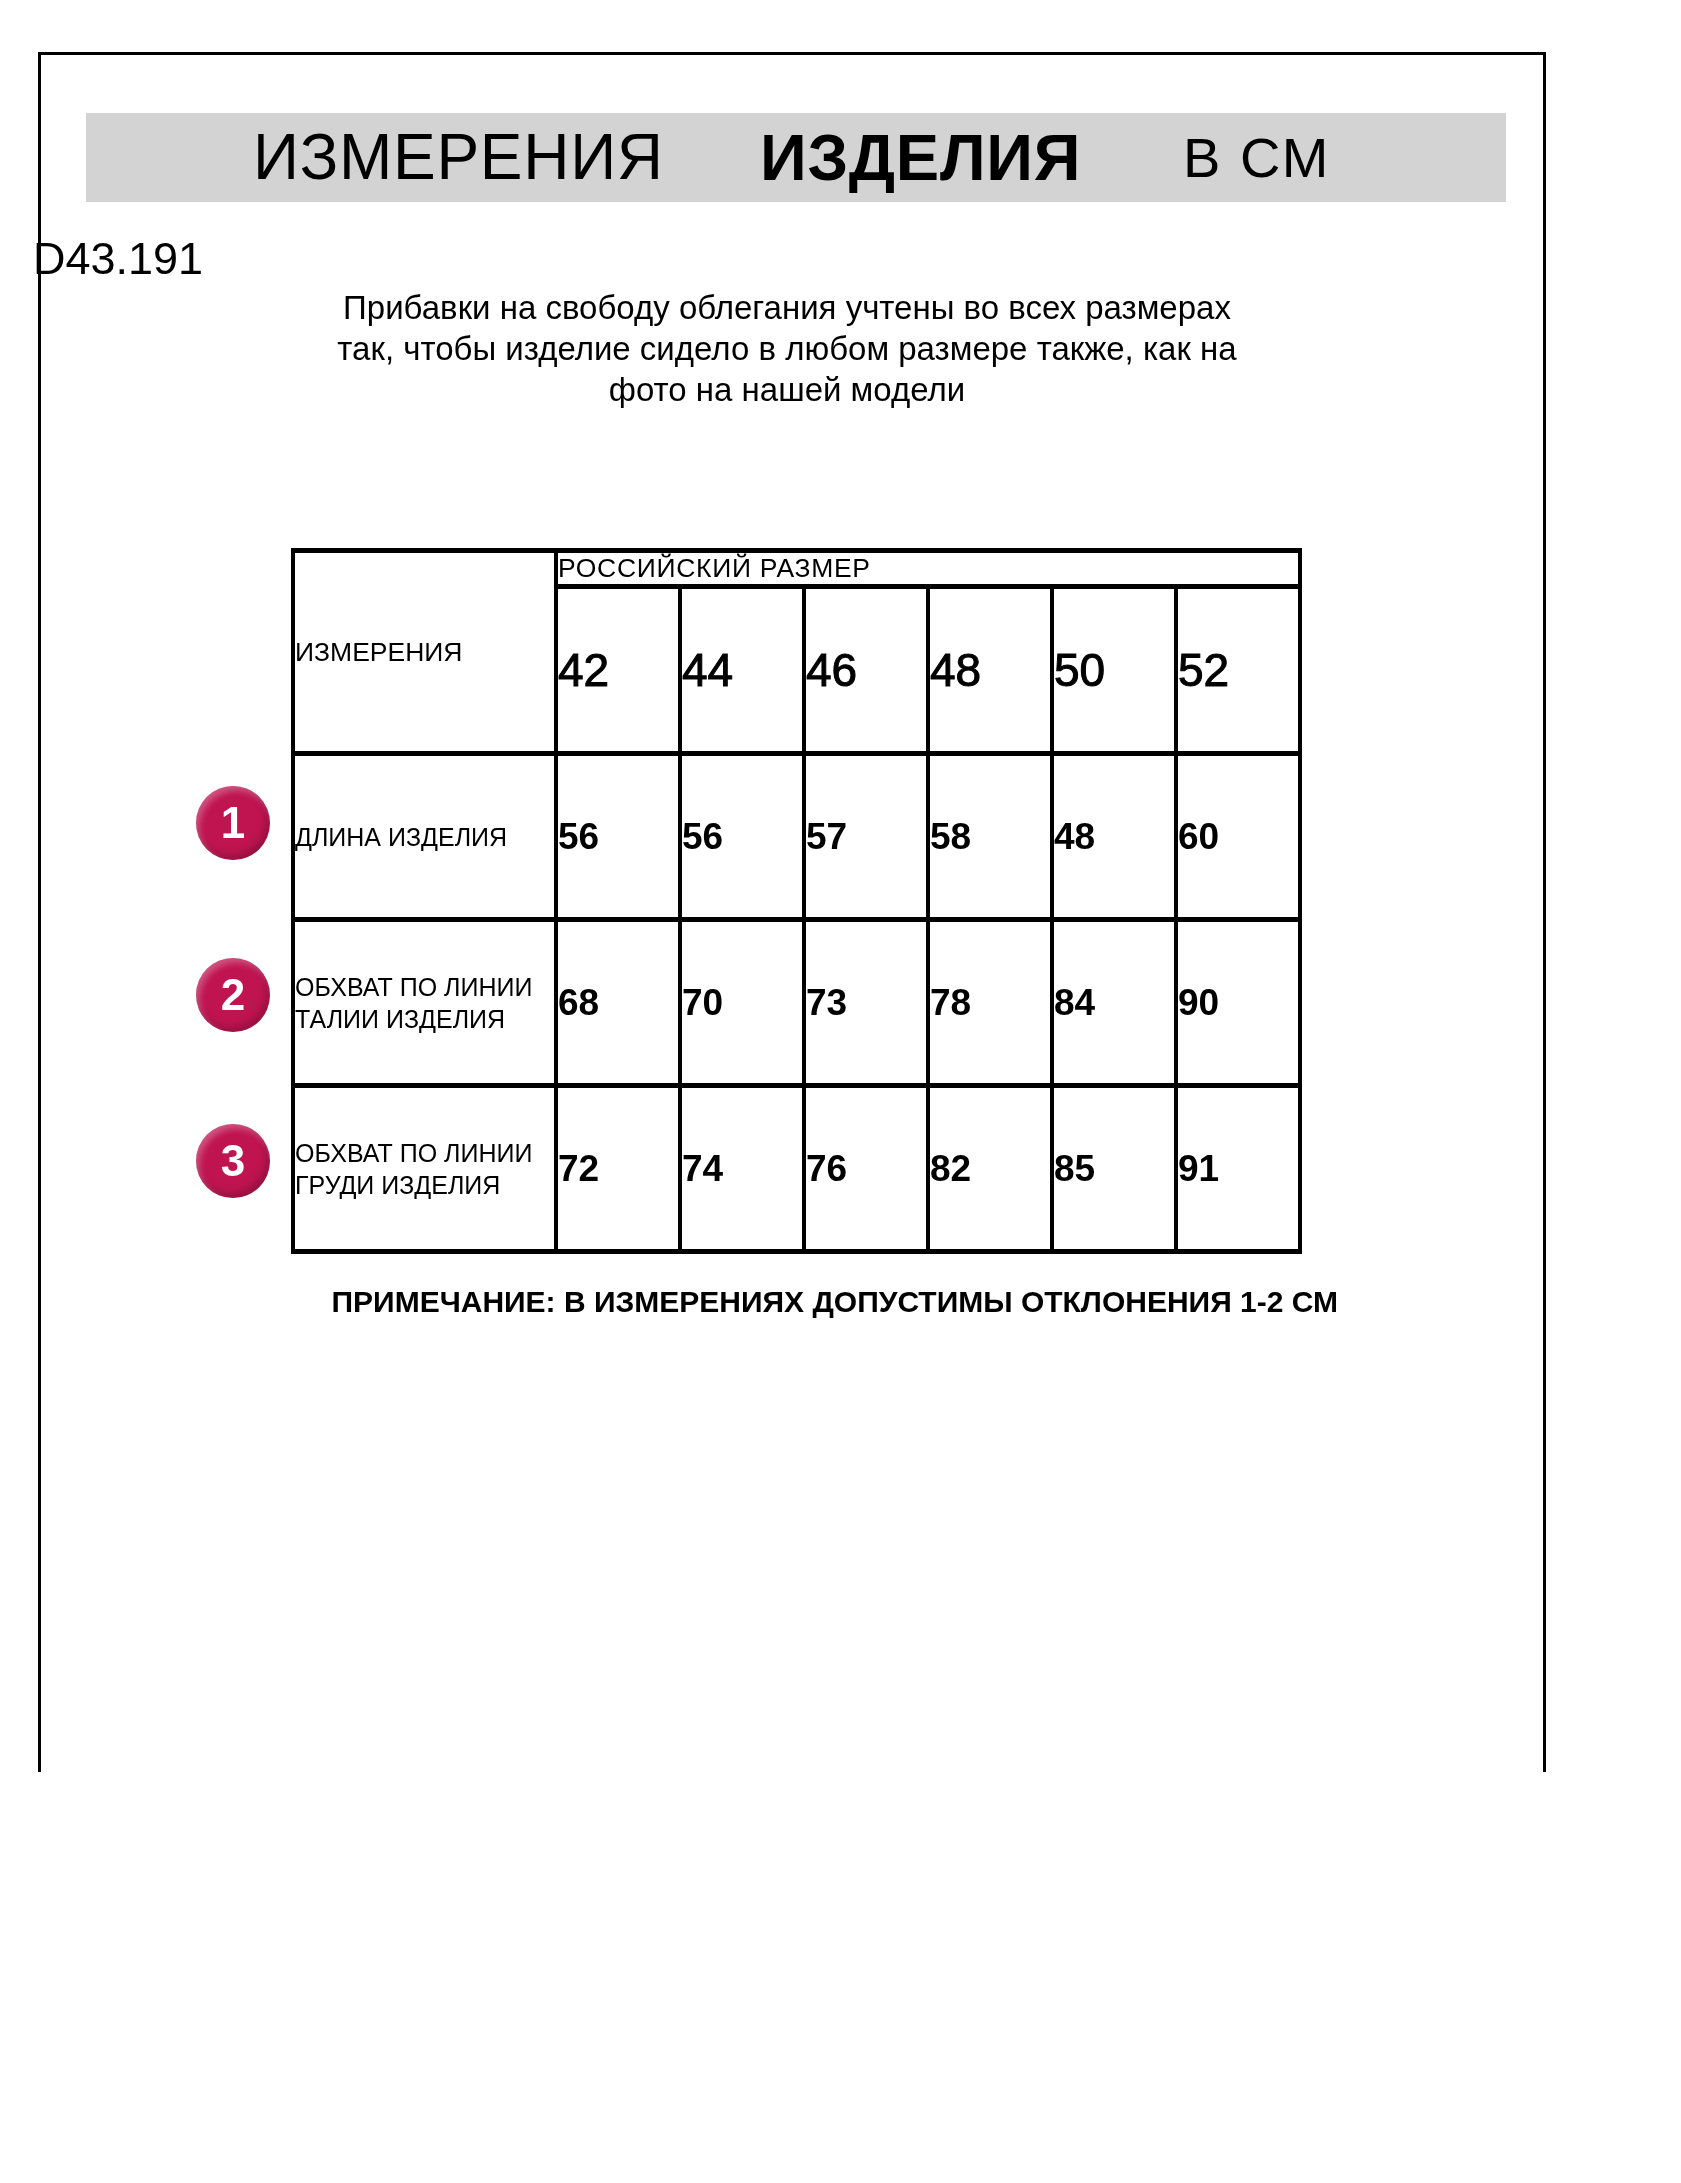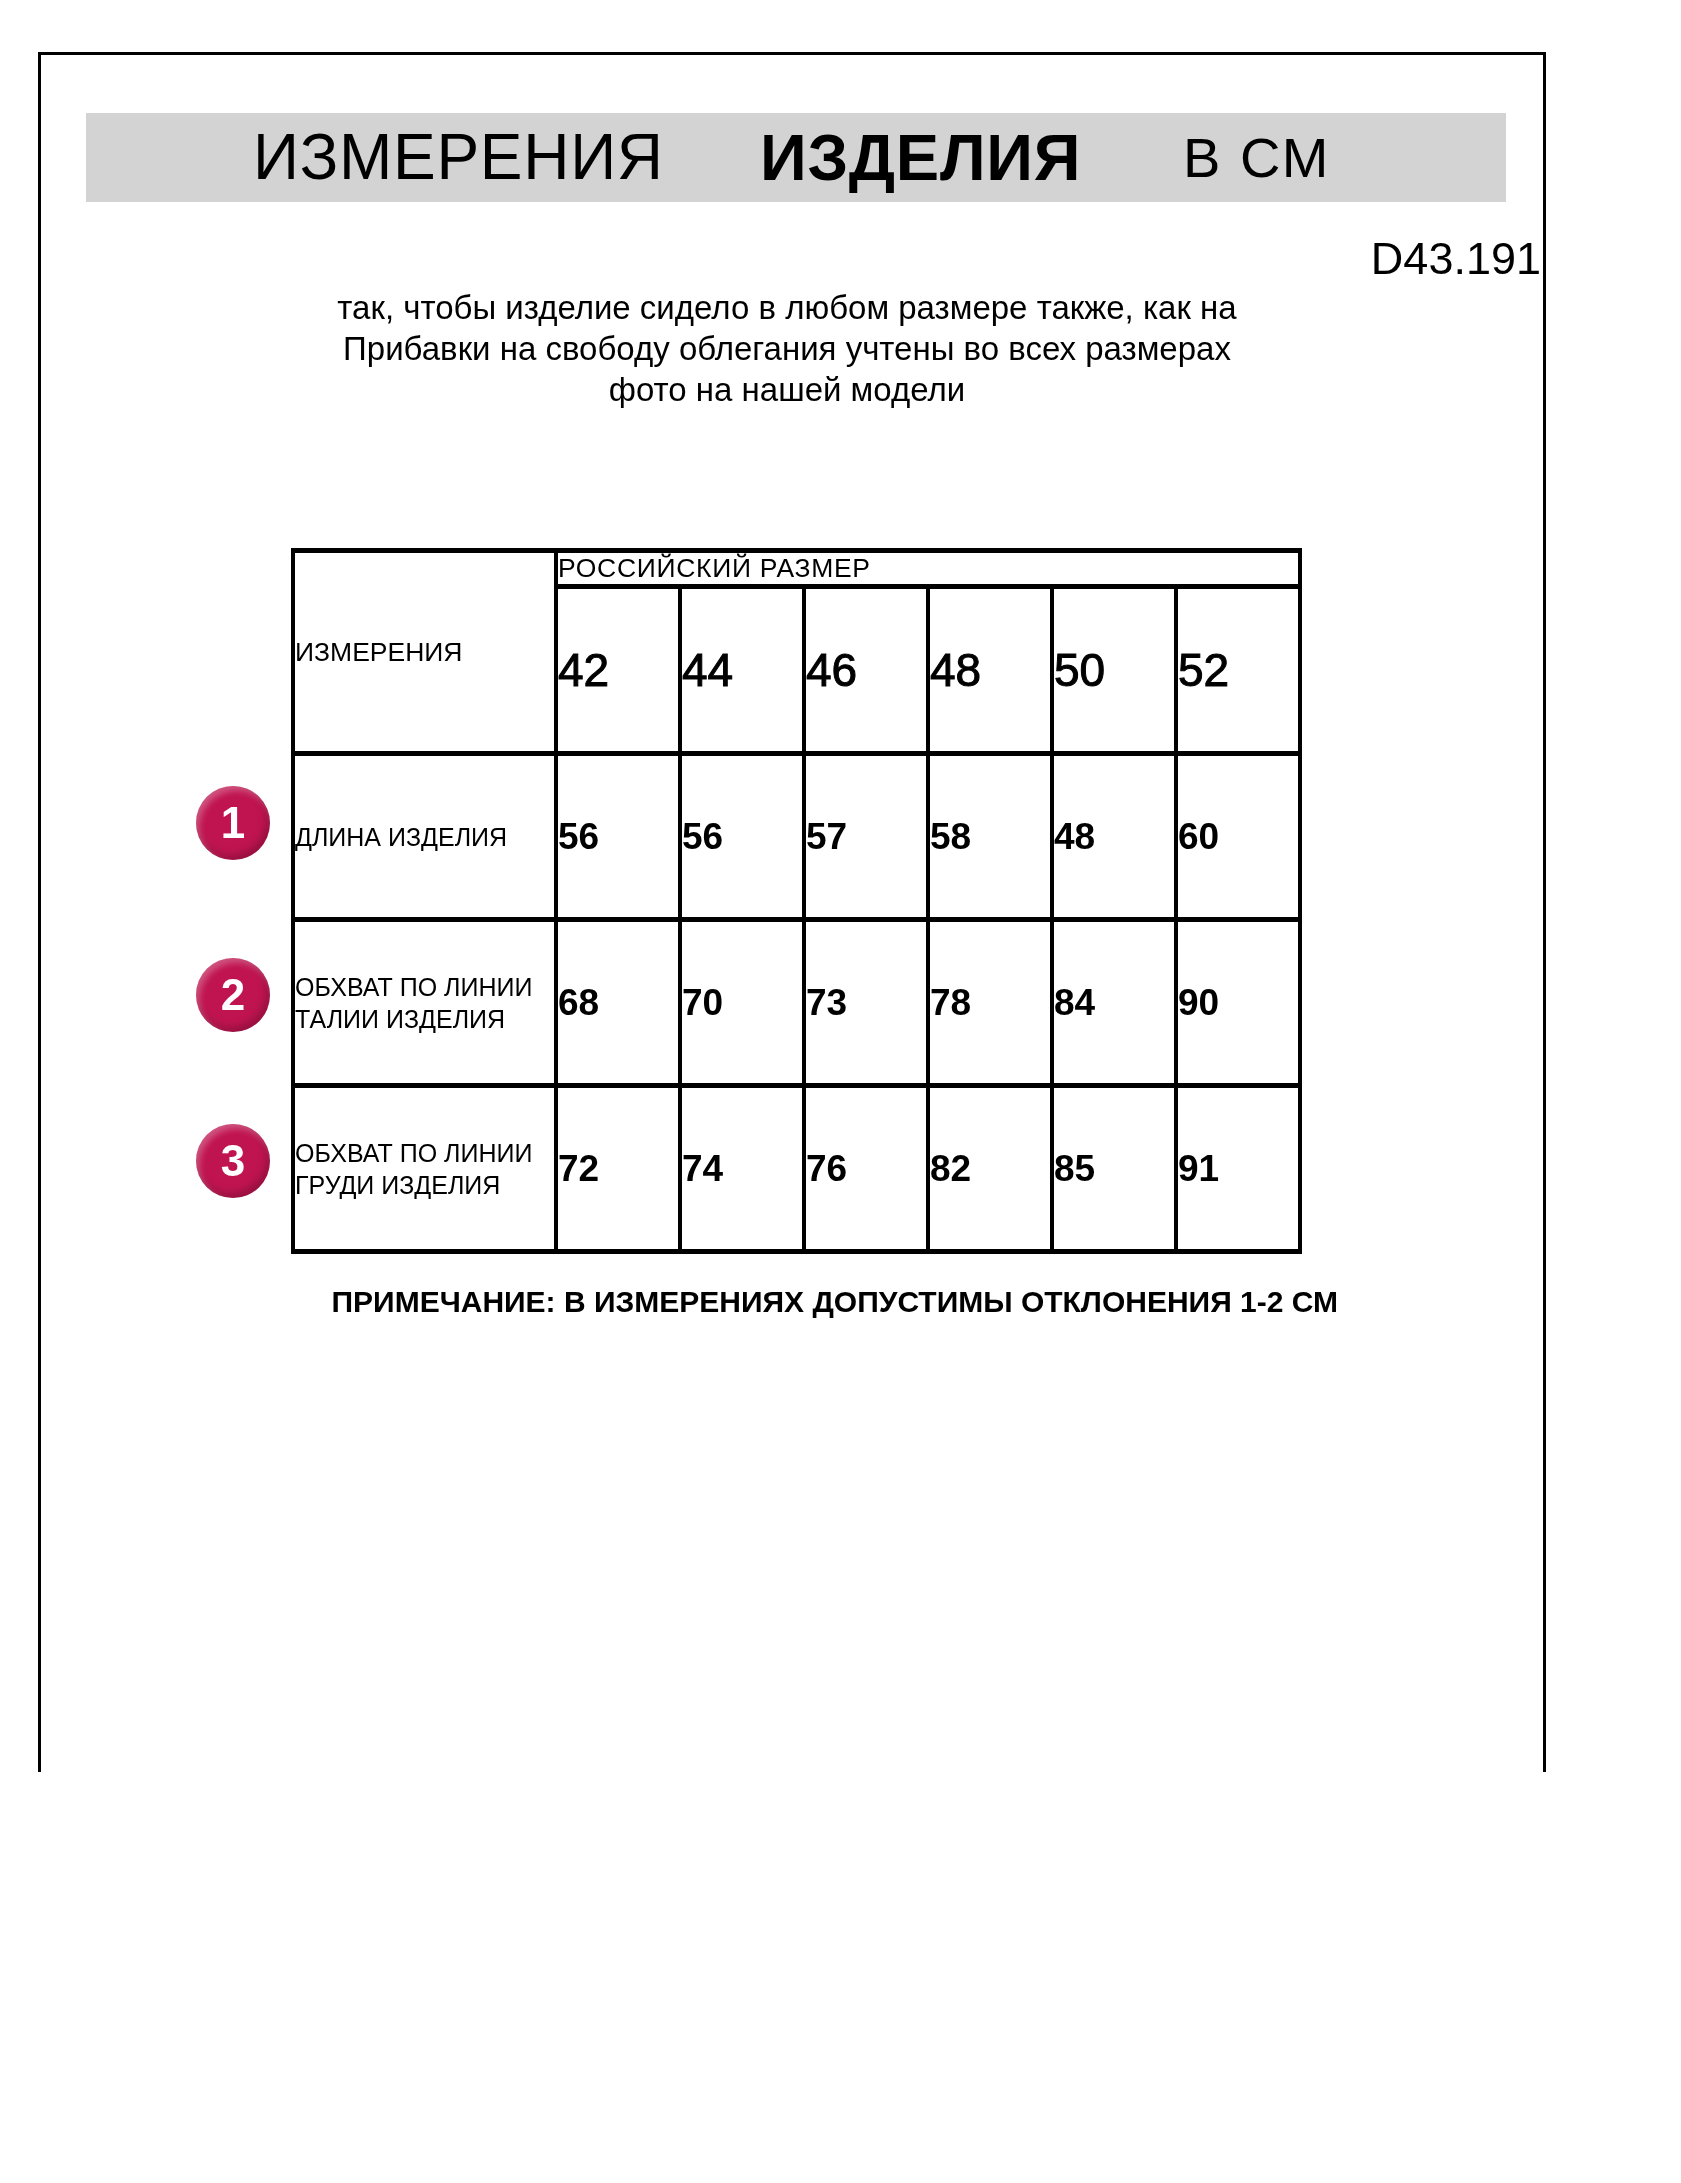--- a/index.html
+++ b/index.html
@@ -42,21 +42,21 @@
   }
   .title-word-1 { left: 167px;  font-size: 64px; font-weight: 400; letter-spacing: 0.7px; }
   .title-word-2 { left: 674px; font-size: 65px; font-weight: 700; letter-spacing: 0.7px; }
   .title-word-3 { left: 1097px; font-size: 56px; font-weight: 400; letter-spacing: 2px; }
 
   .product-code {
     position: absolute;
     left: 33px;
     top: 233px;
     width: 1508px;
-    text-align: right;
+    text-align: left;
     font-size: 45px;
     font-weight: 400;
   }
   .intro {
     position: absolute;
     left: 33px;
     width: 1508px;
     text-align: center;
     font-size: 33px;
     line-height: 41px;
@@ -129,22 +129,22 @@
 
   <div class="titlebar">
     <span class="title-word-1">ИЗМЕРЕНИЯ</span>
     <span class="title-word-2">ИЗДЕЛИЯ</span>
     <span class="title-word-3">В СМ</span>
   </div>
 
   <div class="product-code">D43.191</div>
 
   <div class="intro intro-1">
+    <div>Прибавки на свободу облегания учтены во всех размерах</div>
     <div>так, чтобы изделие сидело в любом размере также, как на</div>
-    <div>Прибавки на свободу облегания учтены во всех размерах</div>
     <div>фото на нашей модели</div>
   </div>
 
 
   <table class="size-table">
     <colgroup>
       <col style="width:263px">
       <col style="width:124px">
         <col style="width:124px">
         <col style="width:124px">

